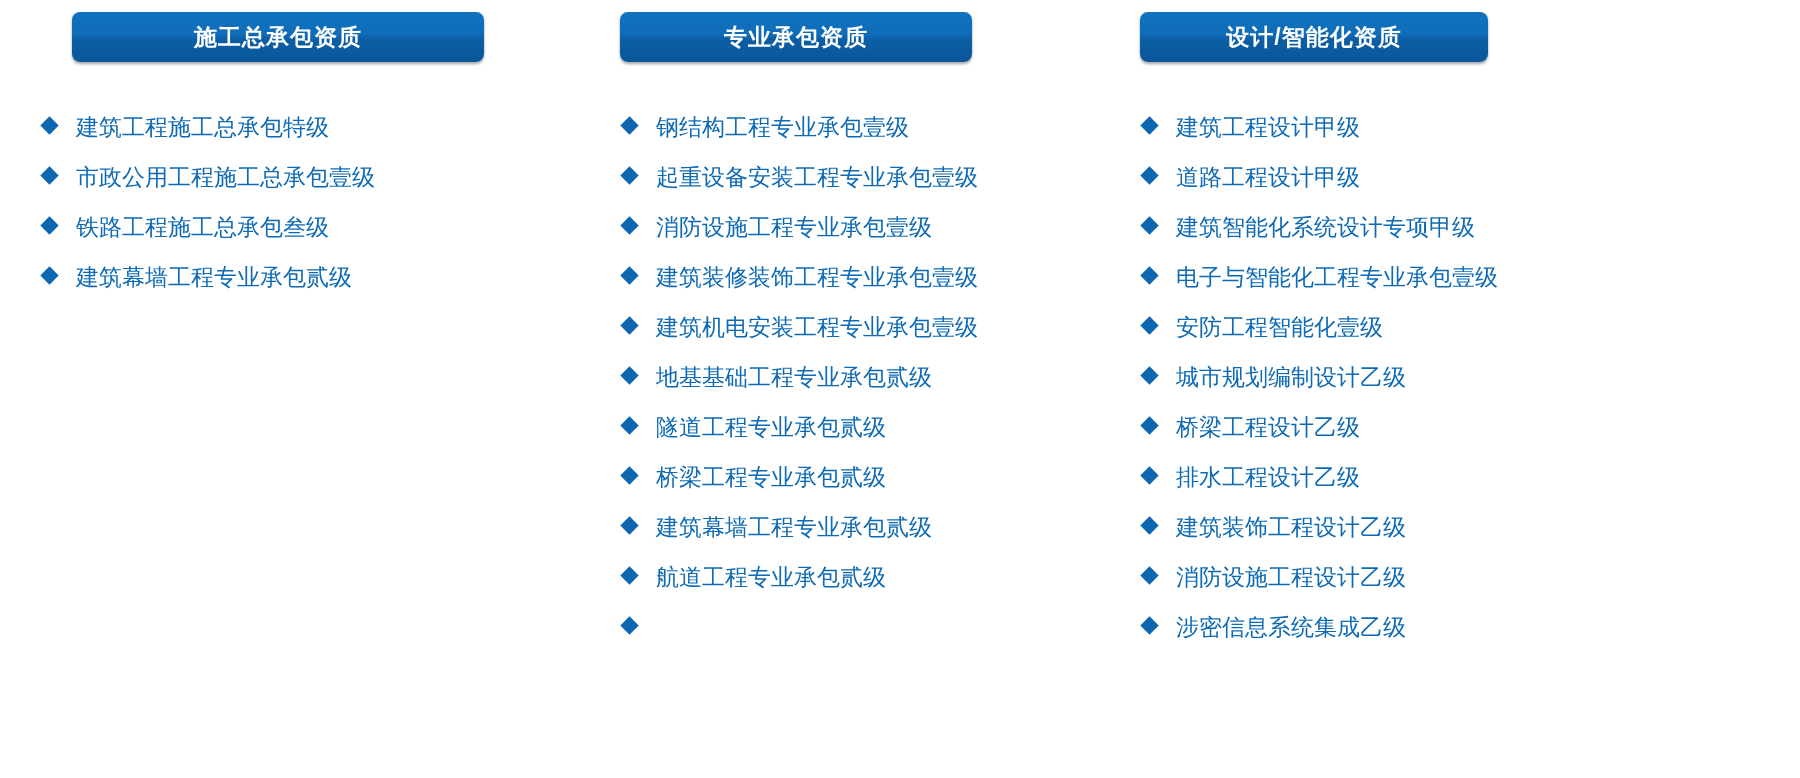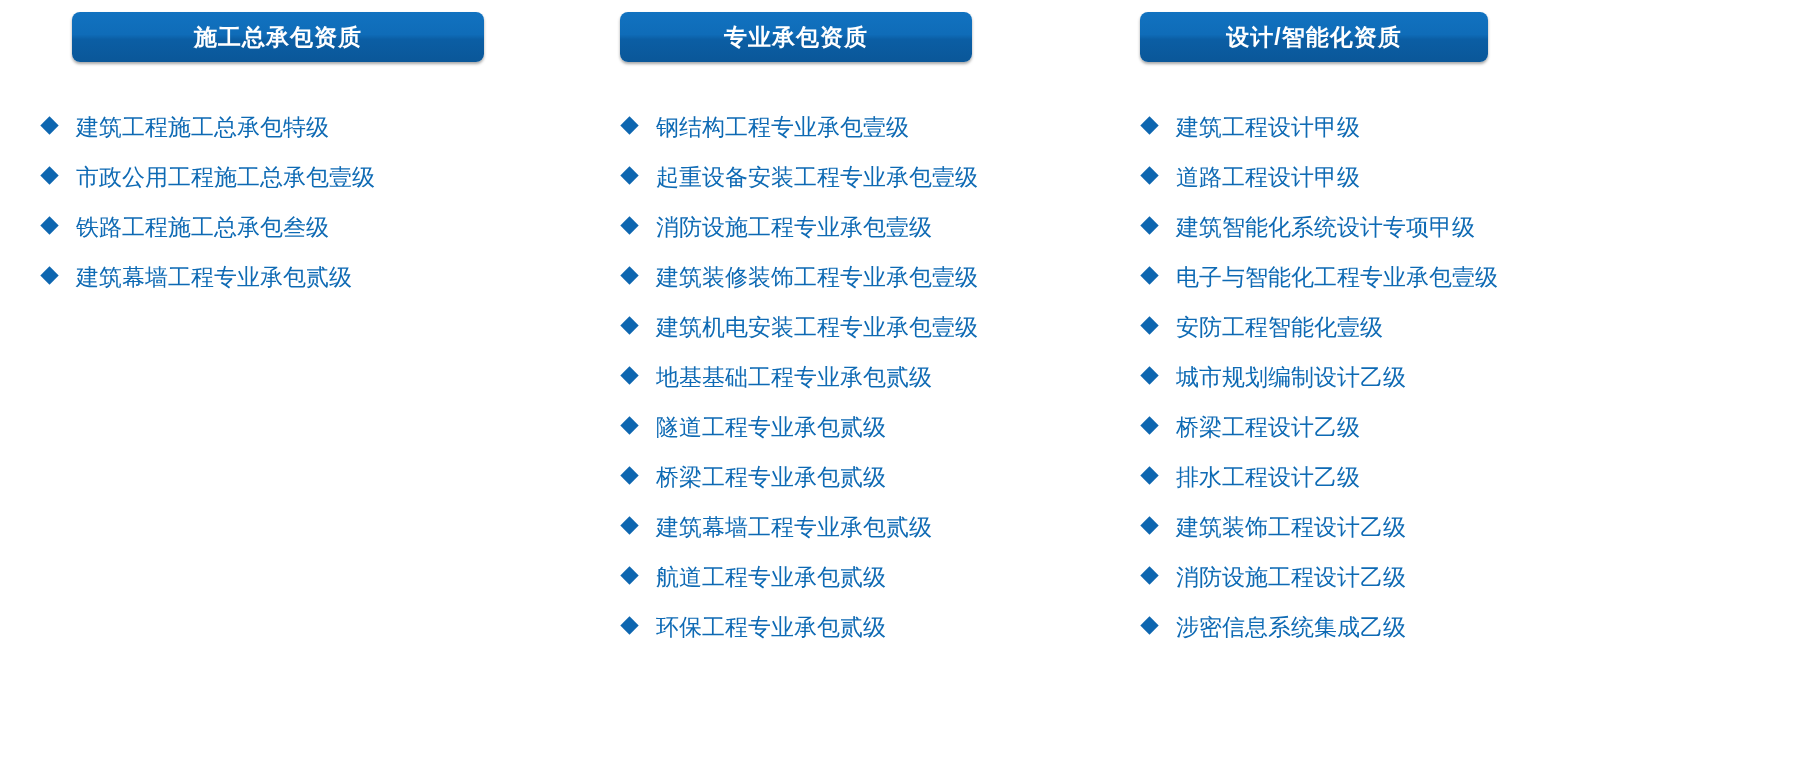--- a/index.html
+++ b/index.html
@@ -146,21 +146,20 @@
       <li>
         <span class="bullet"></span>
         <span class="item-text">建筑幕墙工程专业承包贰级</span>
       </li>
       <li>
         <span class="bullet"></span>
         <span class="item-text">航道工程专业承包贰级</span>
       </li>
       <li>
         <span class="bullet"></span>
-        <span class="item-text">环保工程专业承包贰级</span>
       </li>
     </ul>
   </div>
 
   <div class="column col-3">
     <div class="pill pill-3">设计/智能化资质</div>
     <ul class="list">
       <li>
         <span class="bullet"></span>
         <span class="item-text">建筑工程设计甲级</span>

